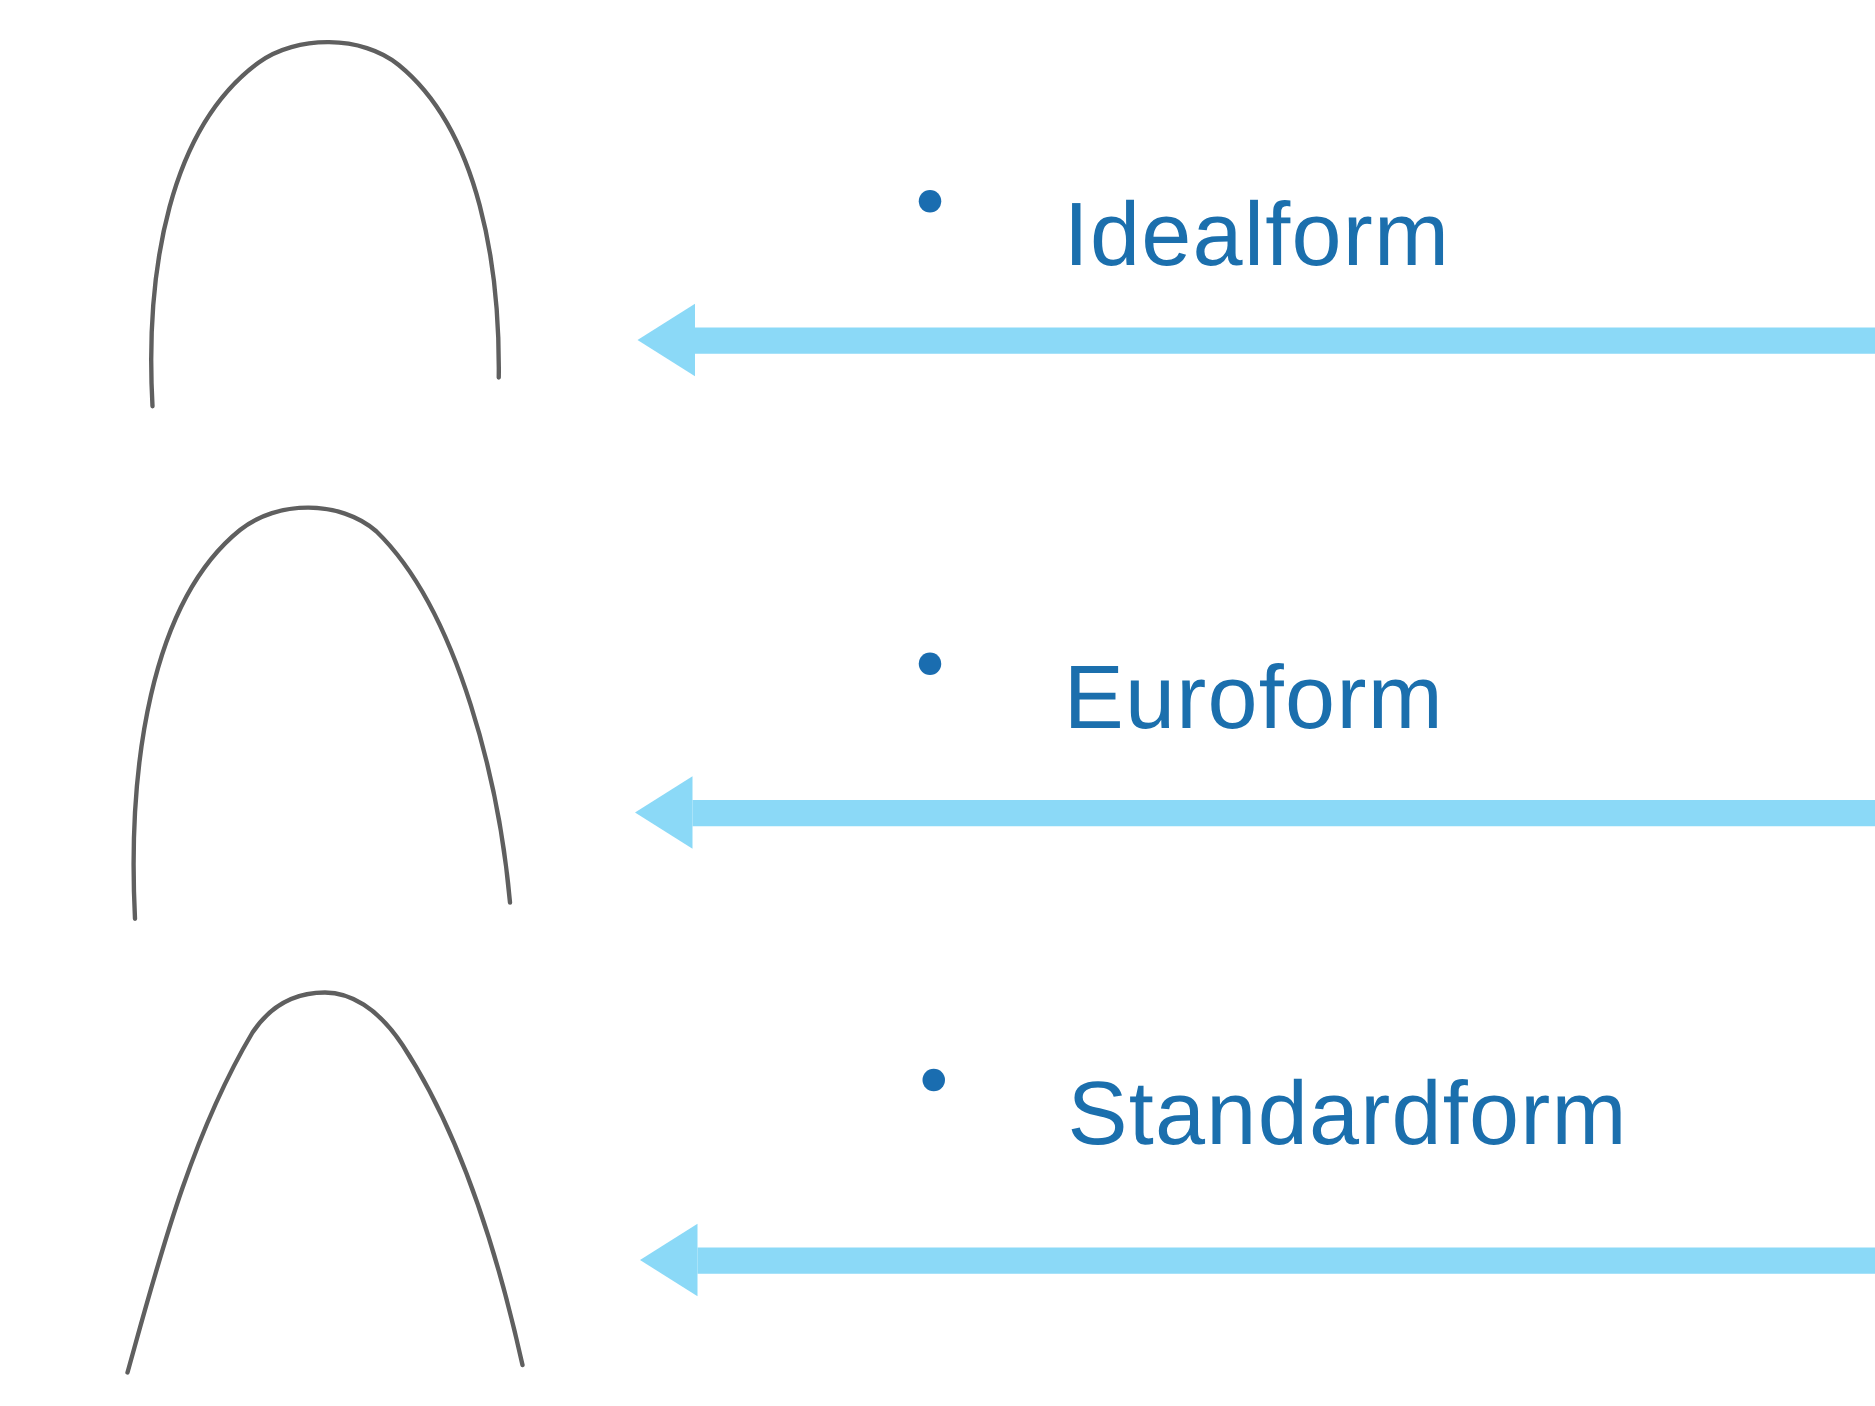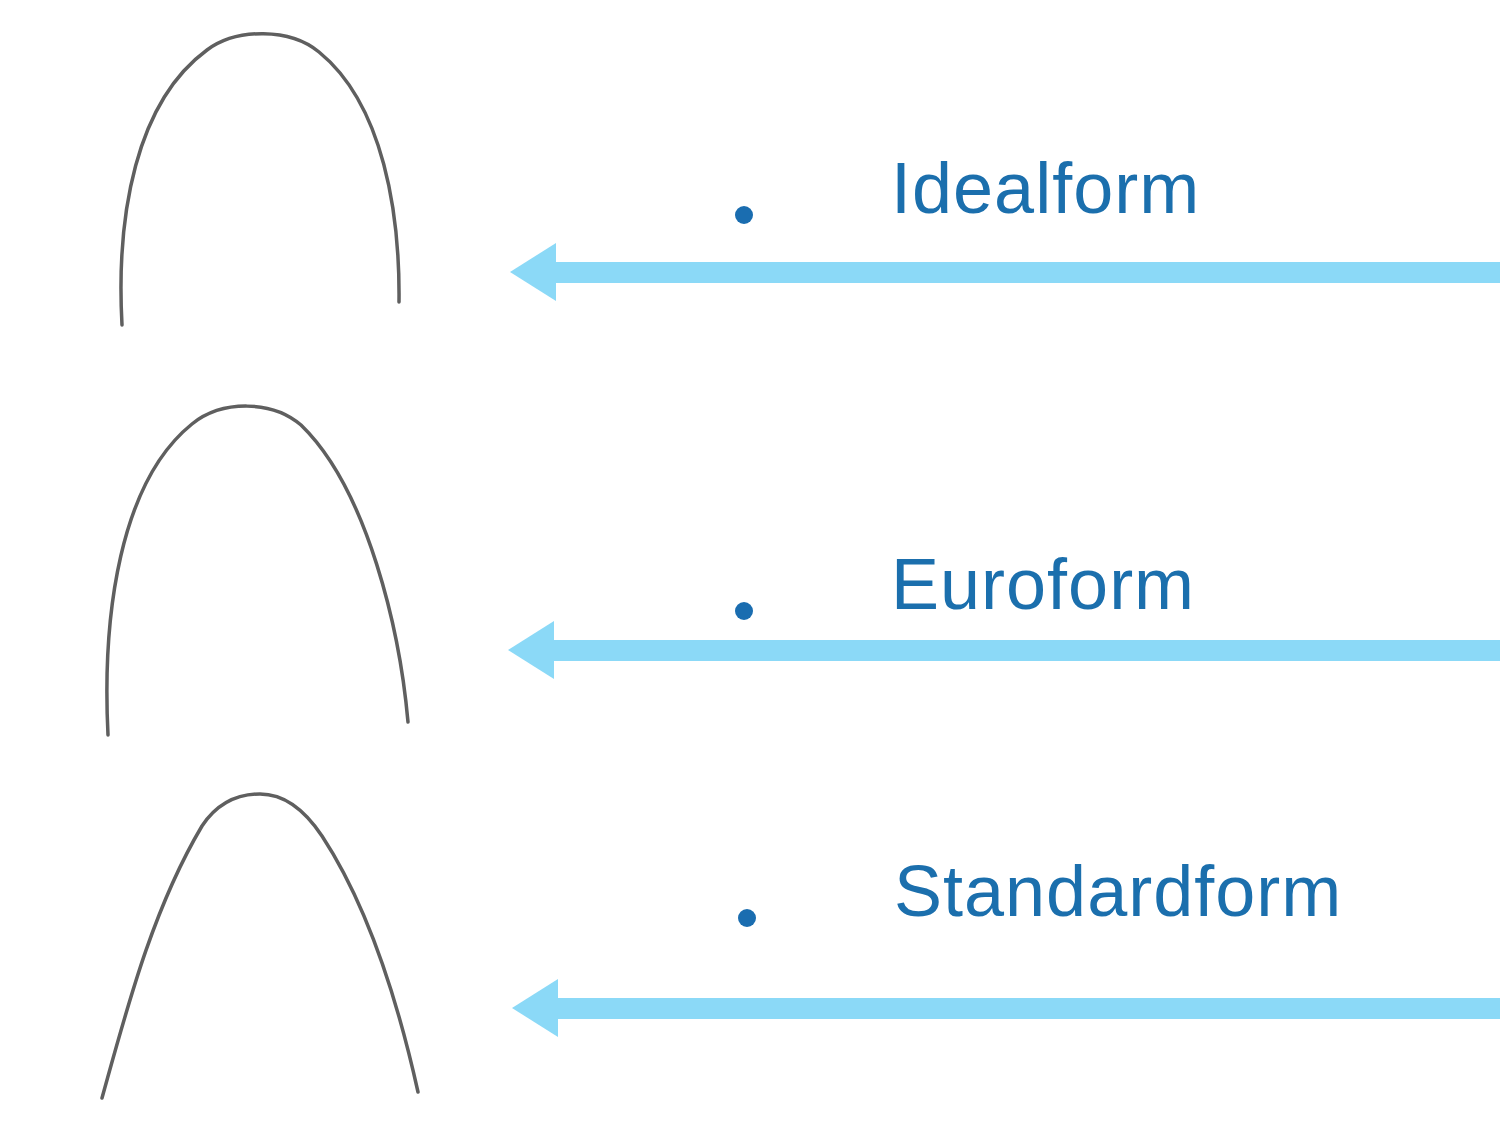--- a/index.html
+++ b/index.html
@@ -31,22 +31,21 @@
     color: var(--curve);
   }
   .arch svg {
     display: block;
     width: 100%;
     height: 100%;
   }
   .label-row {
     position: absolute;
     display: flex;
-    align-items: flex-end;
-    gap: 40px;
+    align-items: flex-start;
   }
   .bullet-dot {
     width: 18px;
     height: 18px;
     border-radius: 50%;
     background: var(--bullet);
     margin-right: 98px;
     flex: 0 0 auto;
   }
   .label-text {
@@ -75,21 +74,21 @@
     flex: 1 1 auto;
     height: 21px;
     background: var(--arrow);
   }
   
   #arch-1 { left: 112px; top: 30px;  width: 320px; height: 300px; }
   #arch-2 { left: 100px; top: 400px; width: 320px; height: 340px; }
   #arch-3 { left: 96px;  top: 790px; width: 334px; height: 312px; }
 
   #row-1 { left: 735px; top: 152px; }
-  #row-2 { left: 735px; top: 548px; }
+  #row-2 { left: 735px; top: 522px; }
   #row-3 { left: 738px; top: 855px; }
 
   #arrow-1 { left: 510px; top: 243px; }
   #arrow-2 { left: 508px; top: 621px; }
   #arrow-3 { left: 512px; top: 979px; }
 </style>
 </head>
 <body>
 
 <div class="canvas">

